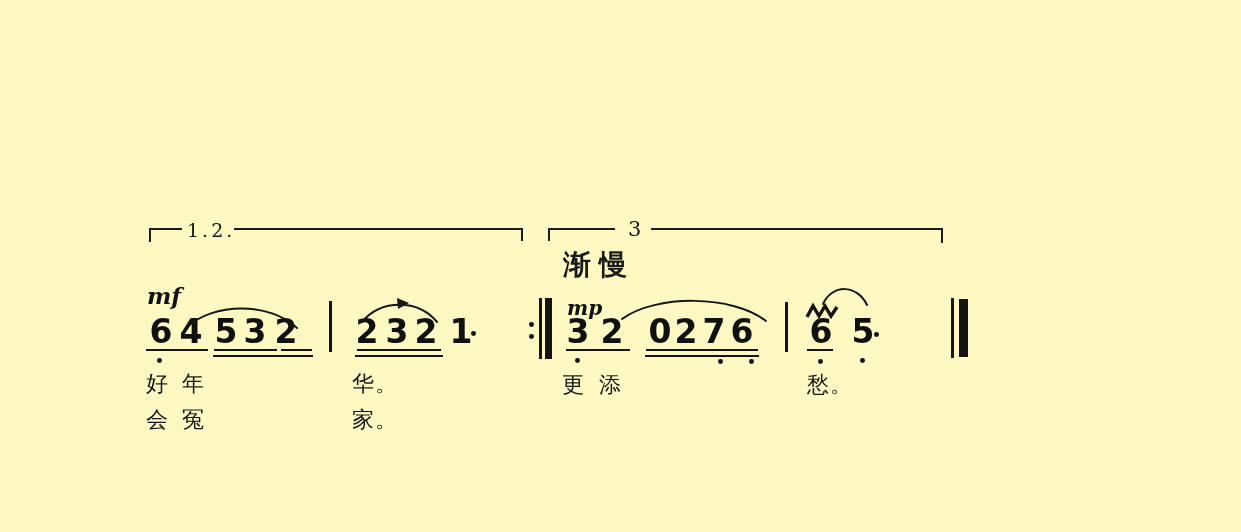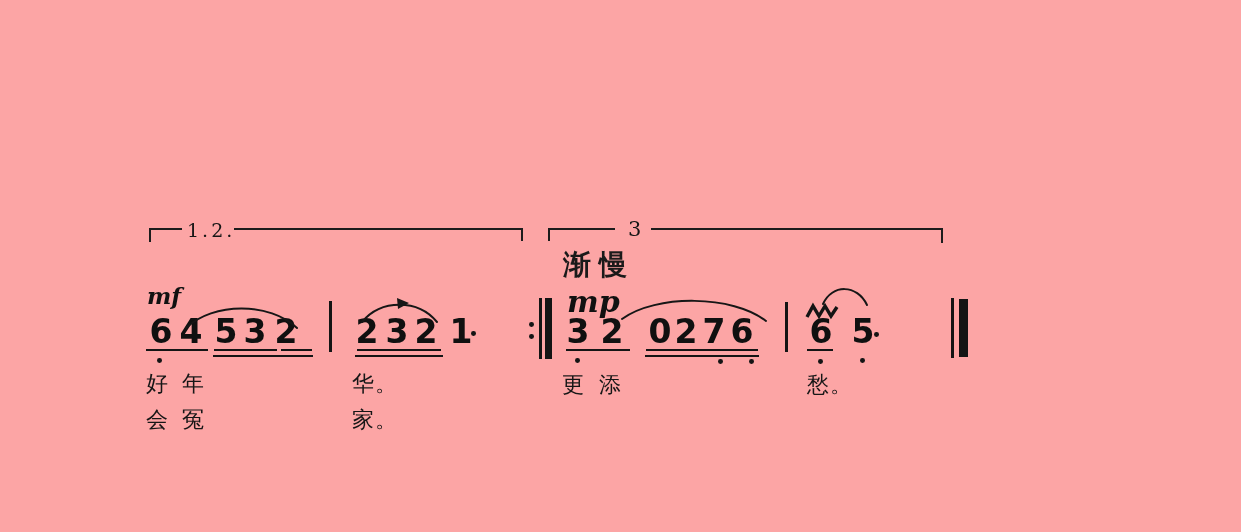--- a/index.html
+++ b/index.html
@@ -1,16 +1,16 @@
 <!DOCTYPE html>
 <html><head>
 <meta charset="utf-8">
 <style>
   html,body{margin:0;padding:0;background:#ffffff;}
-  .sheet{position:relative;width:1241px;height:532px;background:#fca5a5;overflow:hidden;
+  .sheet{position:relative;width:1241px;height:532px;background:#fef9c3;overflow:hidden;
          font-family:"DejaVu Sans",sans-serif;color:#141414;}
   .h-line{position:absolute;height:2.2px;background:#1c1c1c;}
   .v-tick{position:absolute;width:2.2px;background:#1c1c1c;}
   .volta-label{position:absolute;font-family:"DejaVu Serif",serif;font-size:19px;letter-spacing:3px;color:#161616;}
   .tempo{position:absolute;left:563px;top:246px;font-size:28px;font-weight:600;letter-spacing:8px;color:#1a1a1a;}
   .dyn{position:absolute;font-family:"DejaVu Serif",serif;font-style:italic;font-weight:700;font-size:23px;color:#111;}
   .note{position:absolute;top:315px;width:26px;text-align:center;font-weight:700;font-size:33px;line-height:34px;color:#101010;}
   .beam{position:absolute;height:2.4px;background:#141414;}
   .dot{position:absolute;width:4.8px;height:4.8px;border-radius:50%;background:#141414;}
   .bar{position:absolute;width:2.6px;background:#141414;}
@@ -31,21 +31,21 @@
   <div class="v-tick" style="left:521px;top:228px;height:13px"></div>
 
   <div class="v-tick" style="left:548px;top:228px;height:13px"></div>
   <div class="h-line" style="left:548px;top:228px;width:67px"></div>
   <div class="volta-label" style="left:628px;top:217px;font-size:21px">3</div>
   <div class="h-line" style="left:651px;top:228px;width:292px"></div>
   <div class="v-tick" style="left:941px;top:228px;height:15px"></div>
 
   <div class="tempo">渐慢</div>
   <div class="dyn" style="left:147px;top:282px">mf</div>
-  <div class="dyn" style="left:567px;top:284px;font-size:30px">mp</div>
+  <div class="dyn" style="left:567px;top:296px;font-size:20px">mp</div>
 
   <span class="note" style="left:148px">6</span>
   <span class="note" style="left:178px">4</span>
   <span class="note" style="left:213px">5</span>
   <span class="note" style="left:242px">3</span>
   <span class="note" style="left:273px">2</span>
   <div class="beam" style="left:146px;top:349px;width:62px"></div>
   <div class="beam" style="left:214px;top:349px;width:63px"></div>
   <div class="beam" style="left:281px;top:349px;width:31px"></div>
   <div class="beam" style="left:213px;top:354.5px;width:100px"></div>

